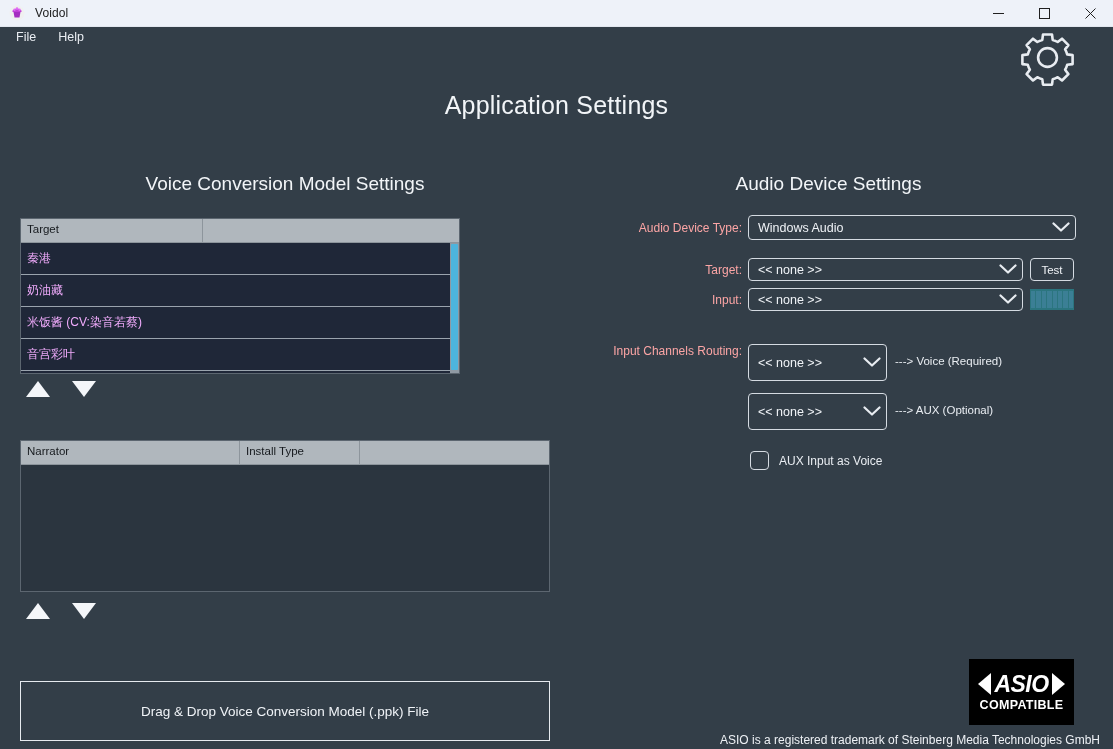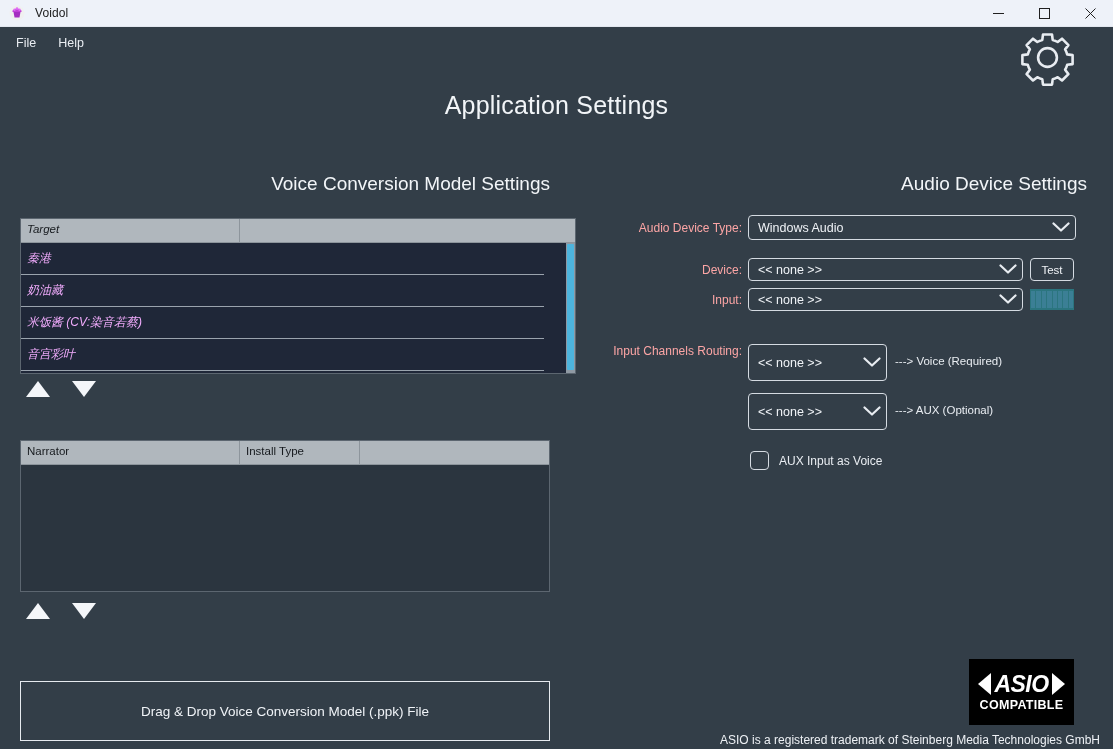--- a/index.html
+++ b/index.html
@@ -60,21 +60,21 @@
   .win-btn svg { display: block; }
 
   
   .menubar {
     position: absolute;
     top: 27px; left: 0;
     width: 1113px;
     height: 26px;
     background: #333e48;
     display: flex;
-    align-items: flex-end;
+    align-items: flex-start;
   }
   .menu-item {
     font-size: 12.5px;
     color: #e9edf2;
     padding: 3px 10px;
     margin-left: 2px;
     cursor: default;
   }
   .menu-item:first-child { margin-left: 6px; }
 
@@ -104,33 +104,33 @@
     height: 57px;
     cursor: pointer;
   }
 
   
   .col-title {
     position: absolute;
     font-size: 19px;
     font-weight: 400;
     color: #f2f5f8;
-    text-align: right;
+    text-align: center;
   }
   #vc-title { top: 173px; left: 20px; width: 530px; }
   #ad-title { top: 173px; left: 570px; width: 517px; }
 
   
   .table-wrap {
     position: absolute;
     border: 1px solid #5c6670;
     background: #1f2738;
     overflow: hidden;
   }
-  #target-table { left: 20px; top: 218px; width: 556px; height: 156px; font-style: italic; }
+  #target-table { left: 20px; top: 218px; width: 440px; height: 156px; }
   #narrator-table { left: 20px; top: 440px; width: 530px; height: 152px; background: #2b353f; }
 
   .thead {
     display: flex;
     height: 24px;
     background: #b0b7bd;
     border-bottom: 1px solid #8d959c;
   }
   .th {
     font-size: 11.5px;
@@ -509,21 +509,21 @@
   <div class="field-label" style="left:560px; top:221px; width:182px;">Audio Device Type:</div>
   <div class="combo" id="combo-device-type">
     <span class="combo-text">Windows Audio</span>
     <span class="chev">
       <svg width="18" height="11" viewBox="0 0 18 11">
           <polyline points="1.5,1.5 9,8.5 16.5,1.5" fill="none" stroke="#e8ecf1" stroke-width="2.2" stroke-linecap="round" stroke-linejoin="round"></polyline>
         </svg>
     </span>
   </div>
 
-  <div class="field-label" style="left:560px; top:263px; width:182px;">Device:</div>
+  <div class="field-label" style="left:560px; top:263px; width:182px;">Target:</div>
   <div class="combo" id="combo-output">
     <span class="combo-text">&lt;&lt; none &gt;&gt;</span>
     <span class="chev">
       <svg width="18" height="11" viewBox="0 0 18 11">
           <polyline points="1.5,1.5 9,8.5 16.5,1.5" fill="none" stroke="#e8ecf1" stroke-width="2.2" stroke-linecap="round" stroke-linejoin="round"></polyline>
         </svg>
     </span>
   </div>
   <div class="test-btn">
     <span>Test</span>

